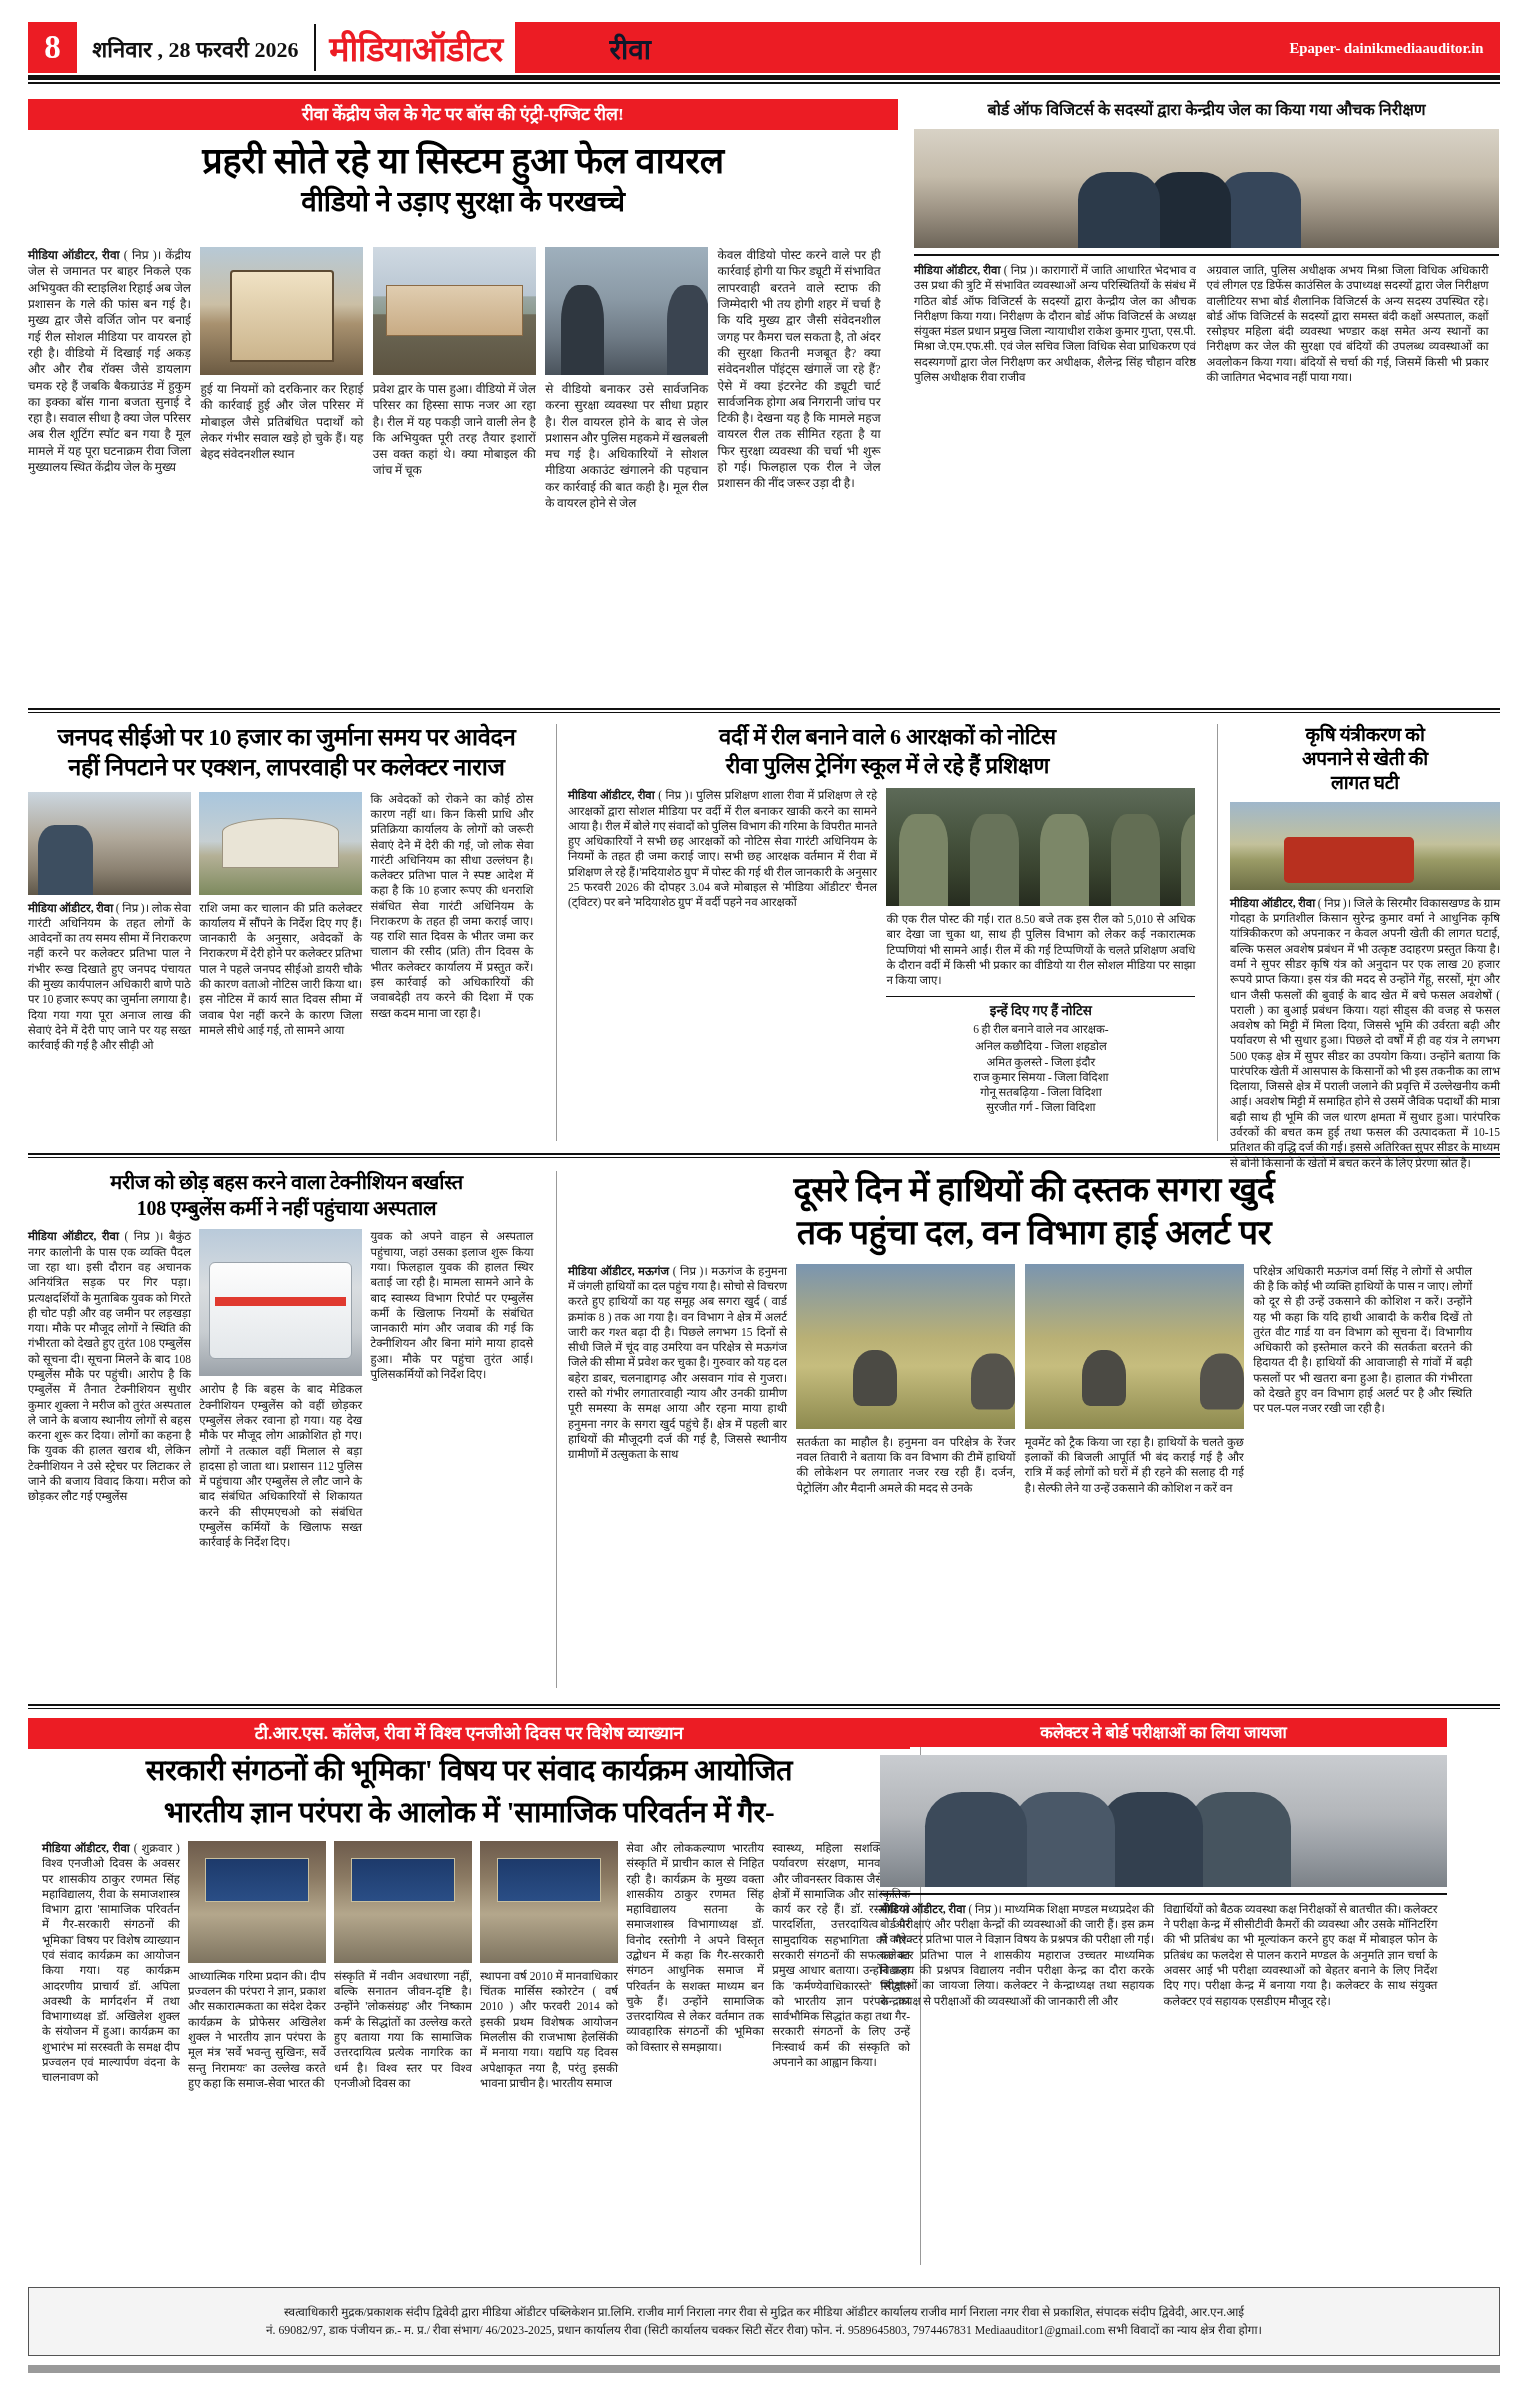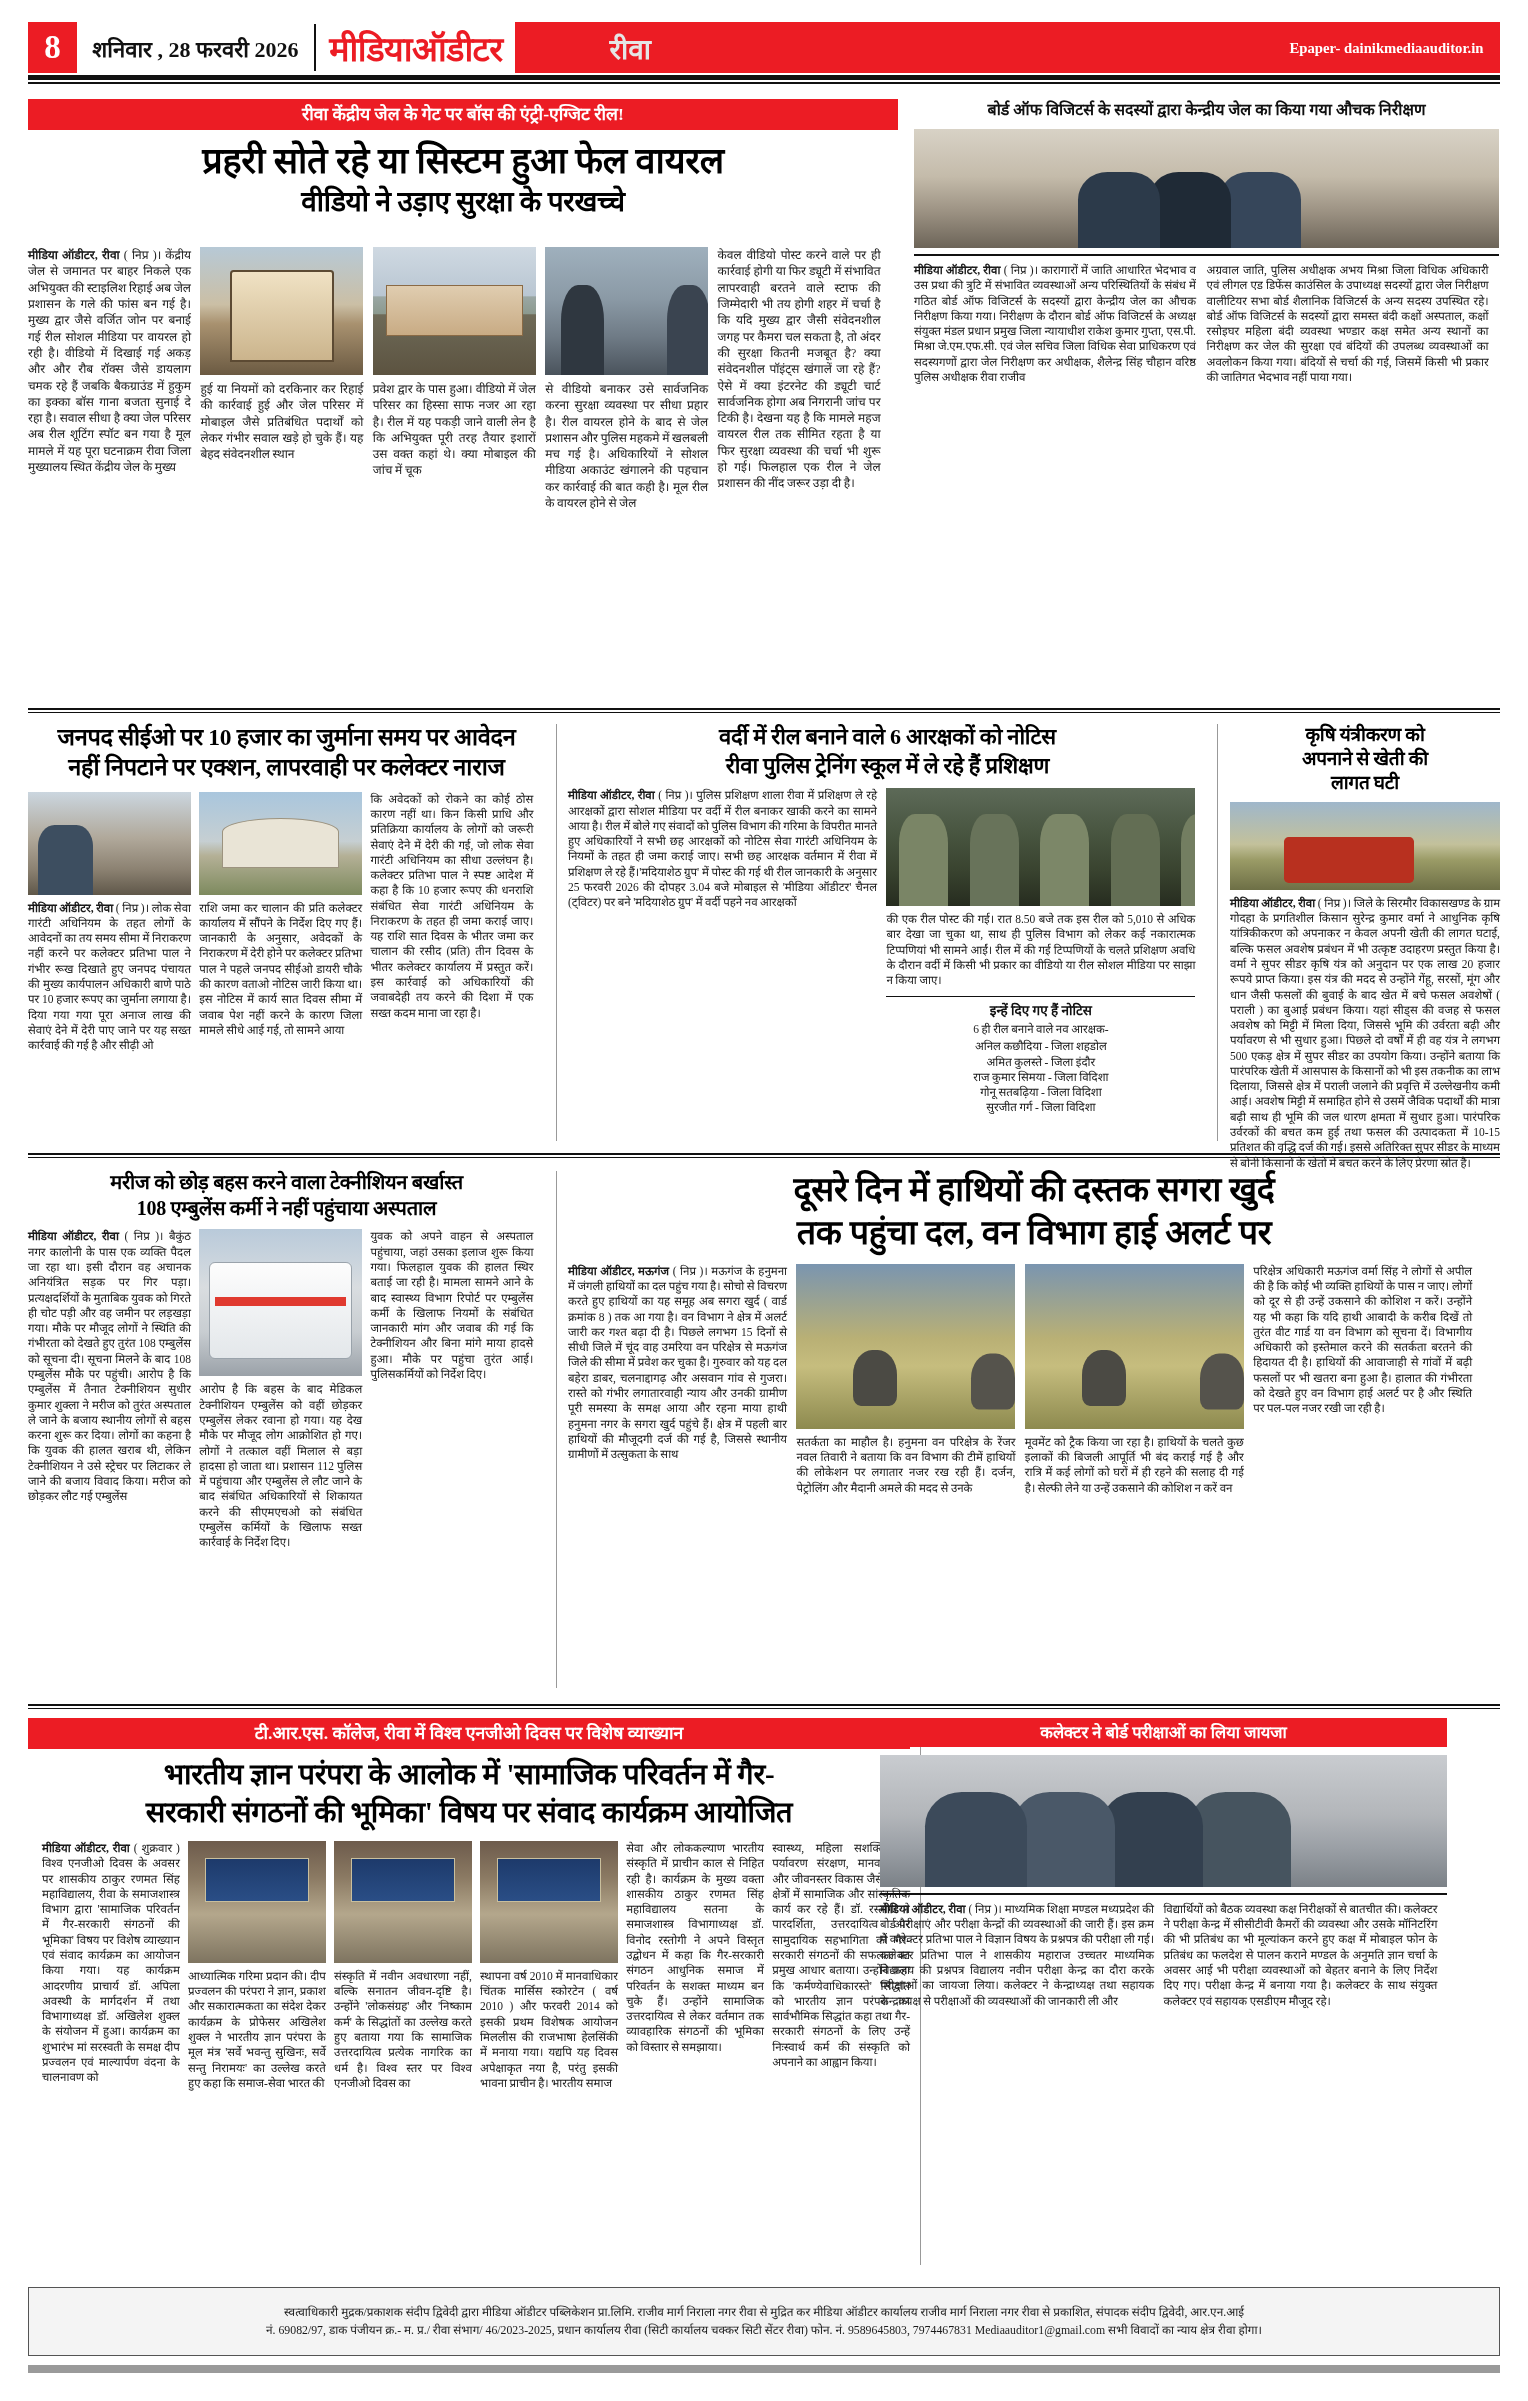--- a/index.html
+++ b/index.html
@@ -42,21 +42,21 @@
   .brandname {
     padding: 0 13px; display: flex; align-items: center;
     font-size: 34px; font-weight: bold; color: #ec1c24;
     letter-spacing: -0.6px; white-space: nowrap;
   }
   .mast-red {
     flex: 1; background: #ec1c24; color: #fff;
     display: flex; align-items: center; position: relative;
   }
   .mast-city {
-    font-size: 28px; font-weight: bold; color: #e5e5e5;
+    font-size: 28px; font-weight: bold; color: #0f172a;
     margin-left: 94px; white-space: nowrap;
   }
   .mast-epaper {
     position: absolute; right: 16.5px; top: 50%; transform: translateY(-50%);
     font-size: 14.7px; font-weight: bold; color: #fff; white-space: nowrap;
   }
   .mast-underline {
     position: absolute; left: 28px; top: 75px; width: 1472px; height: 5.3px;
     background: #111;
   }
@@ -384,22 +384,22 @@
       <div style="width:219px;">
         <div class="col-text small">परिक्षेत्र अधिकारी मऊगंज वर्मा सिंह ने लोगों से अपील की है कि कोई भी व्यक्ति हाथियों के पास न जाए। लोगों को दूर से ही उन्हें उकसाने की कोशिश न करें। उन्होंने यह भी कहा कि यदि हाथी आबादी के करीब दिखें तो तुरंत वीट गार्ड या वन विभाग को सूचना दें। विभागीय अधिकारी को इस्तेमाल करने की सतर्कता बरतने की हिदायत दी है। हाथियों की आवाजाही से गांवों में बढ़ी फसलों पर भी खतरा बना हुआ है। हालात की गंभीरता को देखते हुए वन विभाग हाई अलर्ट पर है और स्थिति पर पल-पल नजर रखी जा रही है।</div>
       </div>
     </div>
   </div>
 
   <div style="position:absolute;left:28px;top:1704px;width:1472px;" class="sep-double"></div>
 
   <div style="position:absolute;left:28px;top:1718px;width:882px;">
     <div class="redbar" style="height:31px;font-size:17.6px;">टी.आर.एस. कॉलेज, रीवा में विश्व एनजीओ दिवस पर विशेष व्याख्यान</div>
+    <div class="hl" style="font-size:29px;margin-top:4.7px;">सरकारी संगठनों की भूमिका' विषय पर संवाद कार्यक्रम आयोजित</div>
     <div class="hl" style="font-size:29px;margin-top:9.4px;">भारतीय ज्ञान परंपरा के आलोक में  'सामाजिक परिवर्तन में गैर-</div>
-    <div class="hl" style="font-size:29px;margin-top:4.7px;">सरकारी संगठनों की भूमिका' विषय पर संवाद कार्यक्रम आयोजित</div>
     <div style="display:flex;gap:8.2px;margin-top:11.8px;">
       <div style="width:139px;margin-left:14px;">
         <div class="col-text small">
           <span class="byline">मीडिया ऑडीटर, रीवा</span>
           <span>( शुक्रवार )</span>
           <span>विश्व एनजीओ दिवस के अवसर पर शासकीय ठाकुर रणमत सिंह महाविद्यालय, रीवा के समाजशास्त्र विभाग द्वारा 'सामाजिक परिवर्तन में गैर-सरकारी संगठनों की भूमिका' विषय पर विशेष व्याख्यान एवं संवाद कार्यक्रम का आयोजन किया गया। यह कार्यक्रम आदरणीय प्राचार्य डॉ. अपिला अवस्थी के मार्गदर्शन में तथा विभागाध्यक्ष डॉ. अखिलेश शुक्ल के संयोजन में हुआ। कार्यक्रम का शुभारंभ मां सरस्वती के समक्ष दीप प्रज्वलन एवं माल्यार्पण वंदना के चालनावण को</span>
         </div>
       </div>
       <div style="width:139px;">
         <div class="photo ph-seminar" style="height:122px;"></div>

